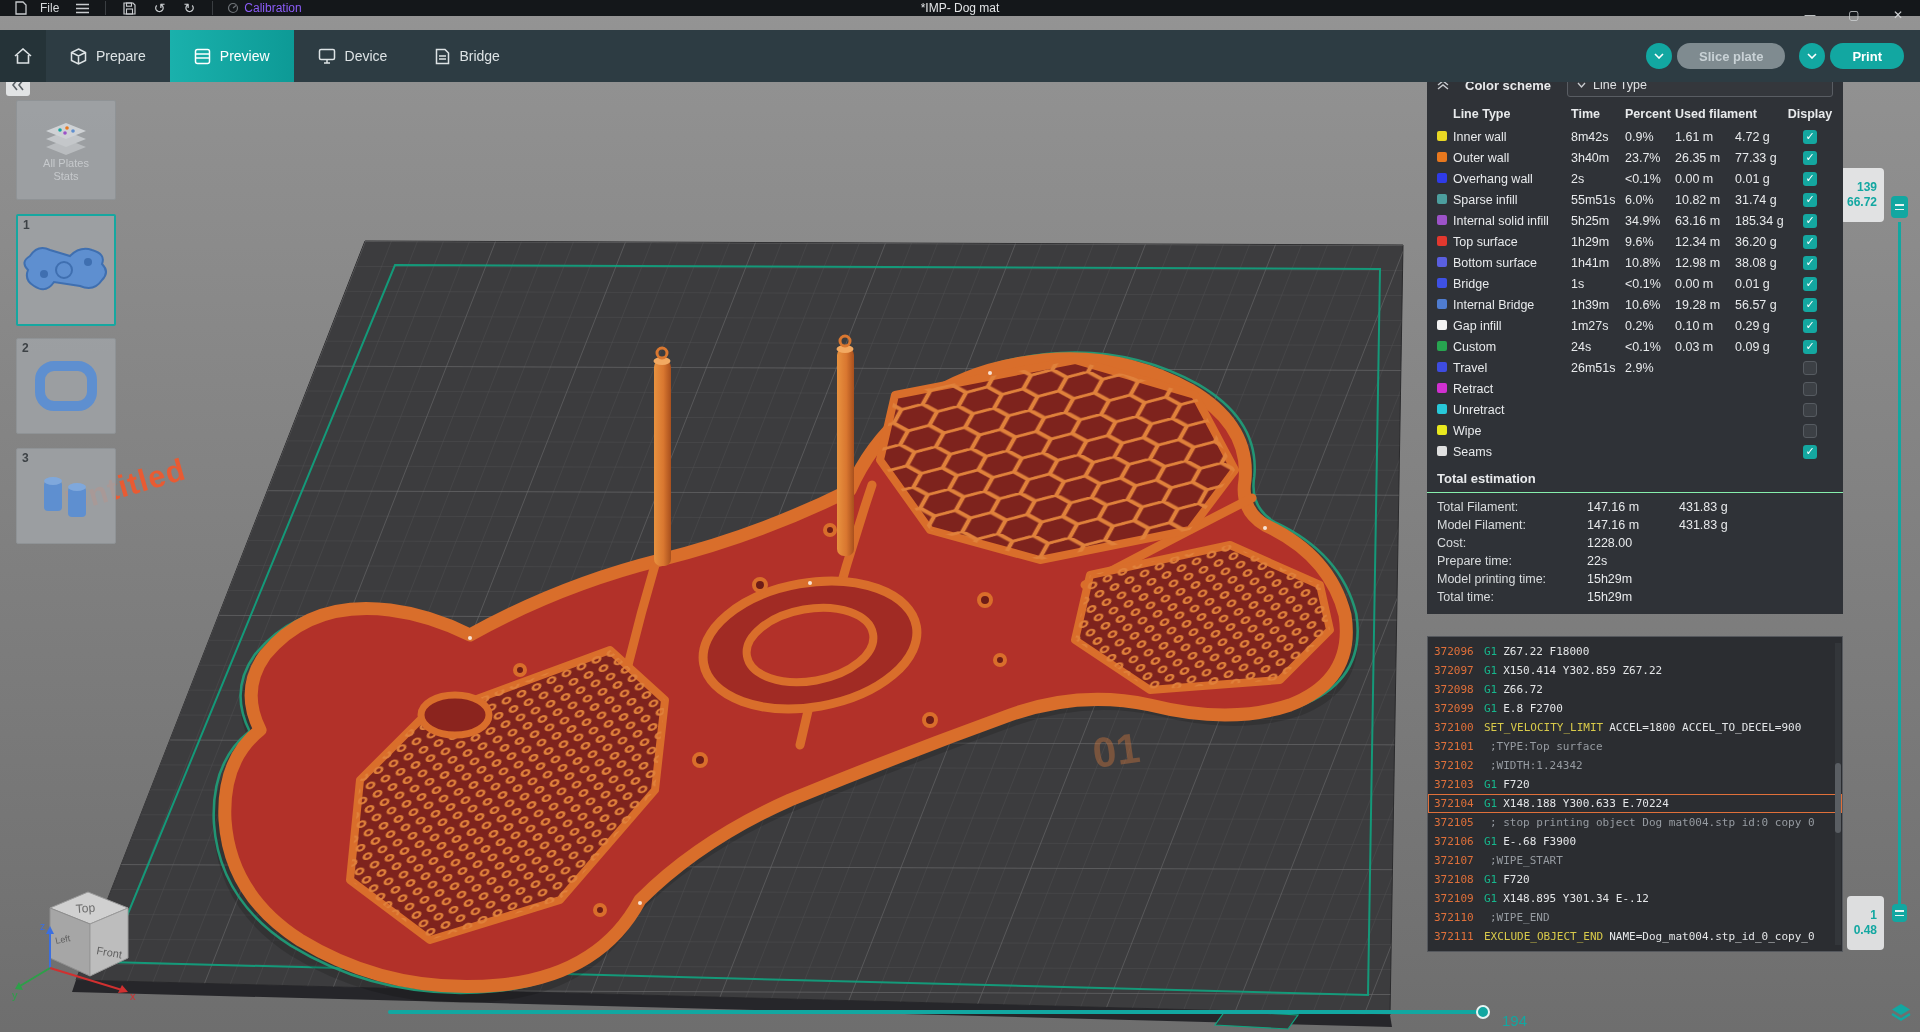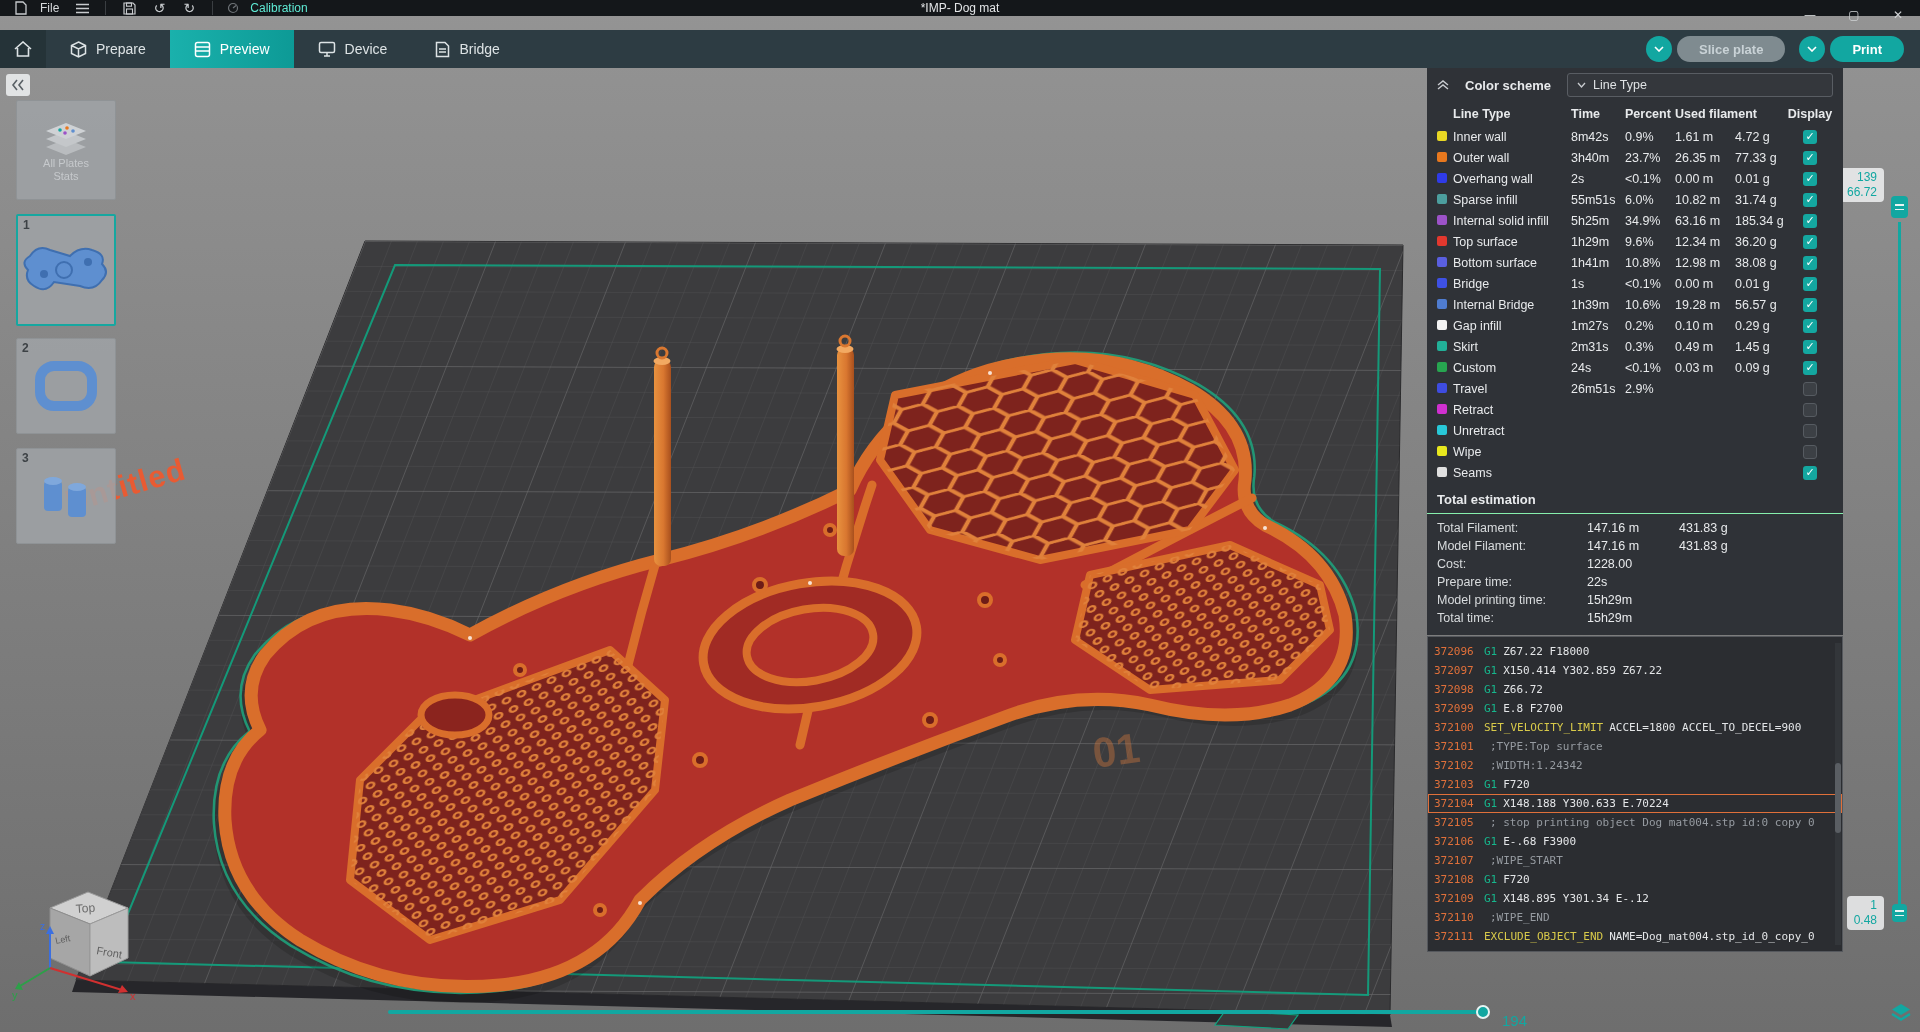--- a/index.html
+++ b/index.html
@@ -8,28 +8,28 @@
        background:linear-gradient(#949494,#6e6e6e)}
 
   
   .titlebar{position:absolute;left:0;top:0;width:100%;height:16px;background:#14171a;
     display:flex;align-items:center;color:#d6d9db;font-size:12px;z-index:50}
   .tb-group{display:flex;align-items:center;gap:4px;padding-left:8px}
   .tb-ico{width:26px;height:30px;display:flex;align-items:center;justify-content:center;
     color:#c8cbce;font-family:"DejaVu Sans",sans-serif;font-size:14px}
   .tb-label{margin:0 6px 0 2px}
   .tb-sep{width:1px;height:14px;background:#3a3e42;margin:0 6px}
-  .tb-cal{color:#5eead4;display:flex;align-items:center;gap:11px;margin-left:4px}
+  .tb-cal{color:#8b5cf6;display:flex;align-items:center;gap:5px;margin-left:4px}
   .tb-title{position:absolute;left:50%;transform:translateX(-50%);color:#e3e5e7;font-size:12px}
   .tb-win{position:absolute;right:0;top:0;display:flex}
   .winbtn{width:44px;height:30px;display:flex;align-items:center;justify-content:center;
     color:#cfd2d4;font-size:12px;font-family:"DejaVu Sans",sans-serif}
 
   
-  .tabbar{position:absolute;left:0;top:30px;width:100%;height:38px;background:#2d3c43;
+  .tabbar{position:absolute;left:0;top:30px;width:100%;height:52px;background:#2d3c43;
     display:flex;align-items:stretch;color:#dde3e5;font-size:14px;z-index:50}
   .home{width:46px;display:flex;align-items:center;justify-content:center;background:#253338}
   .tab{display:flex;align-items:center;gap:9px;padding:0 24px}
   .tab.active{background:linear-gradient(90deg,#1ab1ac,#0d9a96);color:#fff}
   .tab svg{stroke:currentColor}
   .tab-actions{margin-left:auto;display:flex;align-items:center;gap:14px;padding-right:16px}
   .act{display:flex;align-items:center;gap:5px}
   .circ{width:26px;height:26px;border-radius:50%;background:#12a7a1;display:flex;
     align-items:center;justify-content:center}
   .pill{height:26px;border-radius:13px;padding:0 22px;display:flex;align-items:center;
@@ -61,21 +61,21 @@
   
   .hslider{position:absolute;left:388px;top:1004px;width:1100px;height:16px;z-index:6}
   .hslider .track{position:absolute;left:0;right:0;top:6px;height:4px;border-radius:2px;background:#12a7a1}
   .hslider .handle{position:absolute;right:-2px;top:1px;width:14px;height:14px;border-radius:50%;
     background:#12a7a1;border:2px solid #e8f5f4}
   .hslider .hval{position:absolute;left:calc(100% + 14px);top:8px;color:#12a7a1;
     font-size:15px;font-weight:normal}
 
   
   .vbadge{position:absolute;right:36px;text-align:right;color:#12a7a1;font-size:12px;
-    font-weight:normal;line-height:15px;background:rgba(240,241,242,.85);padding:2px 7px;
+    font-weight:bold;line-height:15px;background:rgba(240,241,242,.85);padding:12px 7px;
     border-radius:4px;z-index:6}
   .vtrack{position:absolute;right:19px;top:222px;width:3px;height:688px;background:#12a7a1;z-index:6}
   .vhandle{position:absolute;background:#12a7a1;border-radius:4px;z-index:7;
     display:flex;flex-direction:column;align-items:center;justify-content:center;gap:3px}
   .vhandle i{display:block;width:9px;height:1.5px;background:#e8f5f4}
   .layersbtn{position:absolute;right:8px;top:1002px;z-index:7}
 
   
   .panel{position:absolute;left:1427px;top:68px;width:416px;background:#2f3237;
     color:#e8eaec;z-index:40;padding-bottom:8px}
@@ -534,29 +534,20 @@
         <div class="lrow">
           <span><span class="sw" style="background-color: rgb(242, 242, 242);"></span></span>
           <span>Gap infill</span>
           <span>1m27s</span>
           <span>0.2%</span>
           <span>0.10 m</span>
           <span>0.29 g</span>
           <span class="cbx on"></span>
         </div>
 
-        <div class="lrow">
-          <span><span class="sw" style="background-color: rgb(33, 176, 152);"></span></span>
-          <span>Skirt</span>
-          <span>2m31s</span>
-          <span>0.3%</span>
-          <span>0.49 m</span>
-          <span>1.45 g</span>
-          <span class="cbx on"></span>
-        </div>
 
         <div class="lrow">
           <span><span class="sw" style="background-color: rgb(39, 165, 80);"></span></span>
           <span>Custom</span>
           <span>24s</span>
           <span>&lt;0.1%</span>
           <span>0.03 m</span>
           <span>0.09 g</span>
           <span class="cbx on"></span>
         </div>

